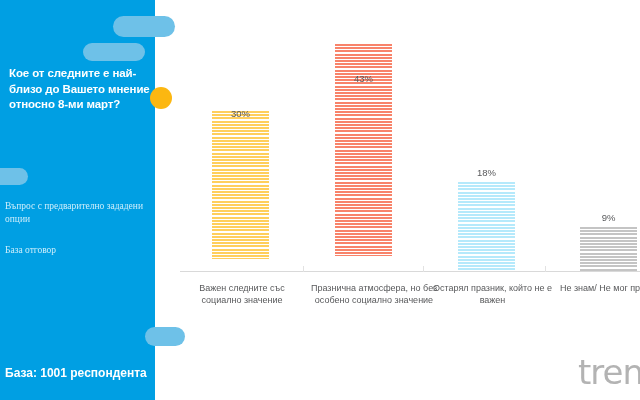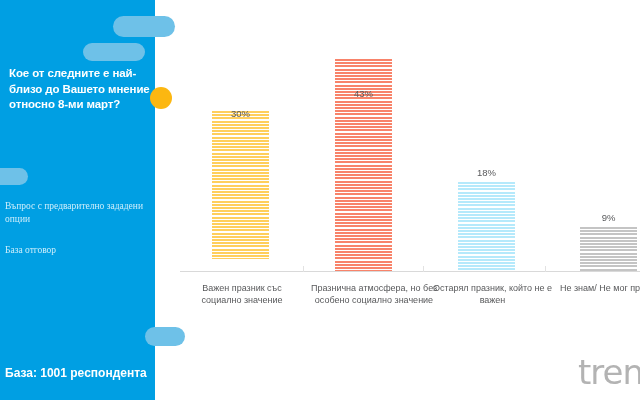--- a/index.html
+++ b/index.html
@@ -88,36 +88,36 @@
   <div class="meta m1">Въпрос с предварително зададени опции</div>
   <div class="meta m2">База отговор</div>
   <div class="base">База:  1001 респондента</div>
 
   <div class="chart">
     <div class="bargroup" id="bars">
         <div class="bar-col" style="left: 57px; width: 57px; height: 136px; bottom: 13px;">
           <div class="bar-rect" style="height: 148px; background: repeating-linear-gradient(rgb(255, 207, 92) 0px, rgb(255, 207, 92) 2px, rgb(255, 255, 255) 2px, rgb(255, 255, 255) 3.2px);"></div>
           <div class="val">30%</div>
         </div>
-        <div class="bar-col" style="left: 180px; width: 57px; height: 168px; bottom: 1px;">
+        <div class="bar-col" style="left: 180px; width: 57px; height: 168px; bottom: 16px;">
           <div class="bar-rect" style="height: 212px; background: repeating-linear-gradient(rgb(248, 131, 106) 0px, rgb(248, 131, 106) 2px, rgb(255, 255, 255) 2px, rgb(255, 255, 255) 3.2px);"></div>
           <div class="val">43%</div>
         </div>
         <div class="bar-col" style="left: 303px; width: 57px; height: 89px; bottom: 1px;">
           <div class="bar-rect" style="height: 89px; background: repeating-linear-gradient(rgb(181, 233, 251) 0px, rgb(181, 233, 251) 2px, rgb(255, 255, 255) 2px, rgb(255, 255, 255) 3.2px);"></div>
           <div class="val">18%</div>
         </div>
         <div class="bar-col" style="left: 425px; width: 57px; height: 44px; bottom: 1px;">
           <div class="bar-rect" style="height: 44px; background: repeating-linear-gradient(rgb(196, 196, 196) 0px, rgb(196, 196, 196) 2px, rgb(255, 255, 255) 2px, rgb(255, 255, 255) 3.2px);"></div>
           <div class="val">9%</div>
         </div>
       </div>
     <div class="axis"></div>
     <div id="cats">
-        <div class="cat" style="left: 27px; width: 120px;">Важен празник със социално значение</div>
+        <div class="cat" style="left: 27px; width: 120px;">Важен следните със социално значение</div>
         <div class="cat" style="left: 154px; width: 130px;">Празнична атмосфера, но без особено социално значение</div>
         <div class="cat" style="left: 270px; width: 135px;">Остарял празник, който не е важен</div>
         <div class="cat" style="left: 400px; width: 115px;">Не знам/ Не мог преценя</div>
       </div>
   <div class="catsep" style="left: 148px;"></div>
       <div class="catsep" style="left: 268px;"></div>
       <div class="catsep" style="left: 390px;"></div>
     </div>
 
   <div class="logo">tren</div>

